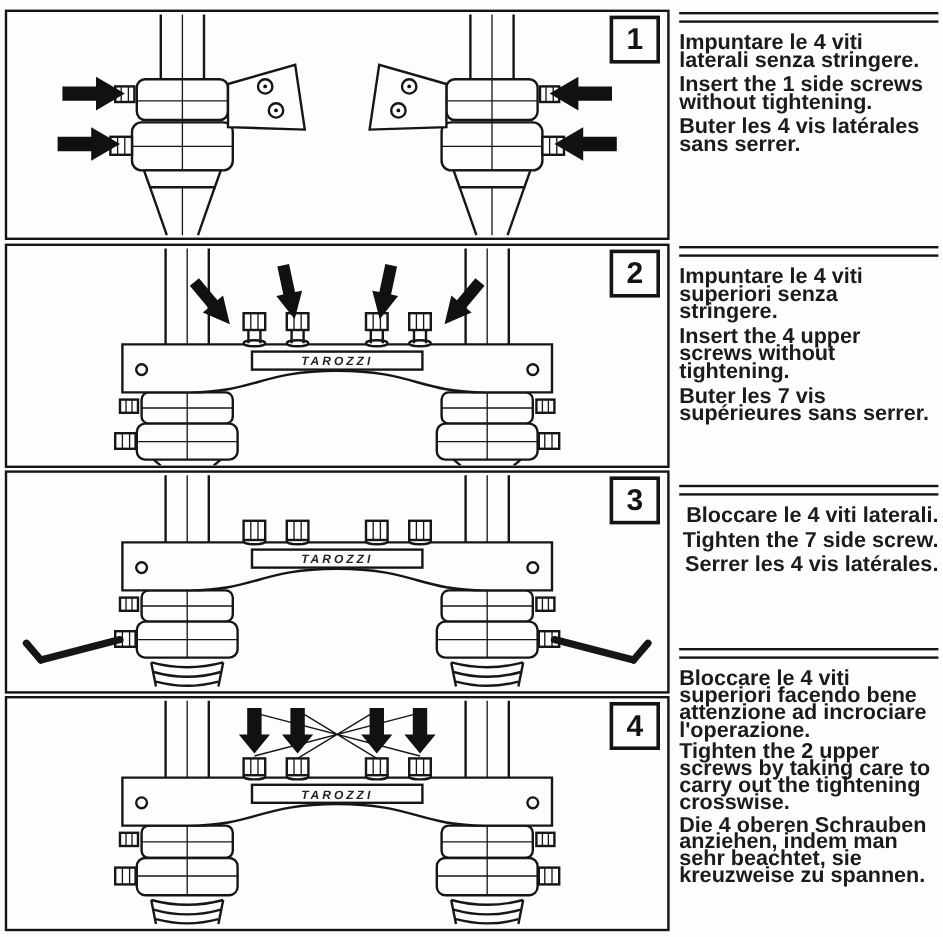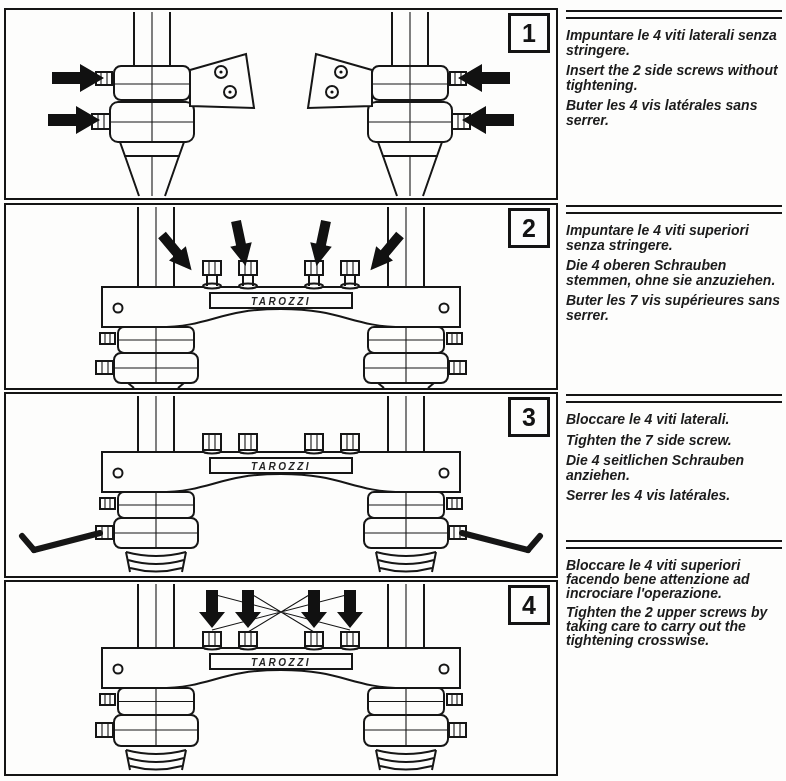--- a/index.html
+++ b/index.html
@@ -7,24 +7,24 @@
   .panel{position:absolute;left:4px;width:554px;border:2px solid #141414;background:#fdfdfc;box-sizing:border-box;}
   #panel1{top:8px;height:192px;}
   #panel2{top:203px;height:187px;}
   #panel3{top:392px;height:186px;}
   #panel4{top:580px;height:196px;}
   .draw{position:absolute;left:0;top:0;width:100%;height:100%;}
   .stepnum{position:absolute;top:3px;right:6px;width:36px;height:34px;border:3px solid #141414;display:flex;align-items:center;justify-content:center;font-size:25px;font-weight:bold;color:#141414;background:#fdfdfc;z-index:3;}
   .textsec{position:absolute;left:566px;width:216px;color:#1b1b1b;}
   #text1{top:10px;}
   #text2{top:205px;}
-  #text3{top:394px;}
+  #text3{top:404px;text-align:right;}
   #text4{top:540px;}
   .rule{height:5px;border-top:2px solid #141414;border-bottom:2px solid #141414;margin:0 0 9px 0;}
-  .textsec p{margin:0 0 6px 0;font-size:14px;line-height:14.6px;font-weight:bold;font-style:italic;}
+  .textsec p{margin:0 0 6px 0;font-size:18px;line-height:14.6px;font-weight:bold;}
   #text4 p{margin:0 0 4px 0;line-height:14.2px;}
   
   .ln{stroke:#161616;stroke-width:2;fill:none;}
   .shp{stroke:#161616;stroke-width:2;fill:#fdfdfc;}
   .thin{stroke:#161616;stroke-width:1.1;fill:none;}
   .solid{fill:#111;stroke:none;}
   .key{stroke:#161616;stroke-width:6;fill:none;stroke-linecap:round;}
   .brand{font:italic bold 10px "Liberation Sans",sans-serif;letter-spacing:2.5px;fill:#242424;stroke:none;text-anchor:middle;}
 </style>
 </head>
@@ -198,38 +198,38 @@
         <polygon class="solid" points="200,8 212,8 212,30 219,30 206,46 193,30 200,30"></polygon>
         <polygon class="solid" points="236,8 248,8 248,30 255,30 242,46 229,30 236,30"></polygon>
       </g>
       <use href="#p4B" transform="translate(550,0) scale(-1,1)"></use>
     </svg>
   </div>
 
   <div class="textsec" id="text1">
     <div class="rule"></div>
     <p>Impuntare le 4 viti laterali senza stringere.</p>
-    <p>Insert the 2 side screws without tightening.</p>
+    <p>Insert the 1 side screws without tightening.</p>
     <p>Buter les 4 vis latérales sans serrer.</p>
   </div>
 
   <div class="textsec" id="text2">
     <div class="rule"></div>
     <p>Impuntare le 4 viti superiori senza stringere.</p>
-    <p>Die 4 oberen Schrauben stemmen, ohne sie anzuziehen.</p>
+    <p>Insert the 4 upper screws without tightening.</p>
     <p>Buter les 7 vis supérieures sans serrer.</p>
   </div>
 
   <div class="textsec" id="text3">
     <div class="rule"></div>
     <p>Bloccare le 4 viti laterali.</p>
     <p>Tighten the 7 side screw.</p>
-    <p>Die 4 seitlichen Schrauben anziehen.</p>
     <p>Serrer les 4 vis latérales.</p>
   </div>
 
   <div class="textsec" id="text4">
     <div class="rule"></div>
     <p>Bloccare le 4 viti superiori facendo bene attenzione ad incrociare l'operazione.</p>
     <p>Tighten the 2 upper screws by taking care to carry out the tightening crosswise.</p>
+    <p>Die 4 oberen Schrauben anziehen, indem man sehr beachtet, sie kreuzweise zu spannen.</p>
   </div>
 
 </div>
 
 </body></html>

